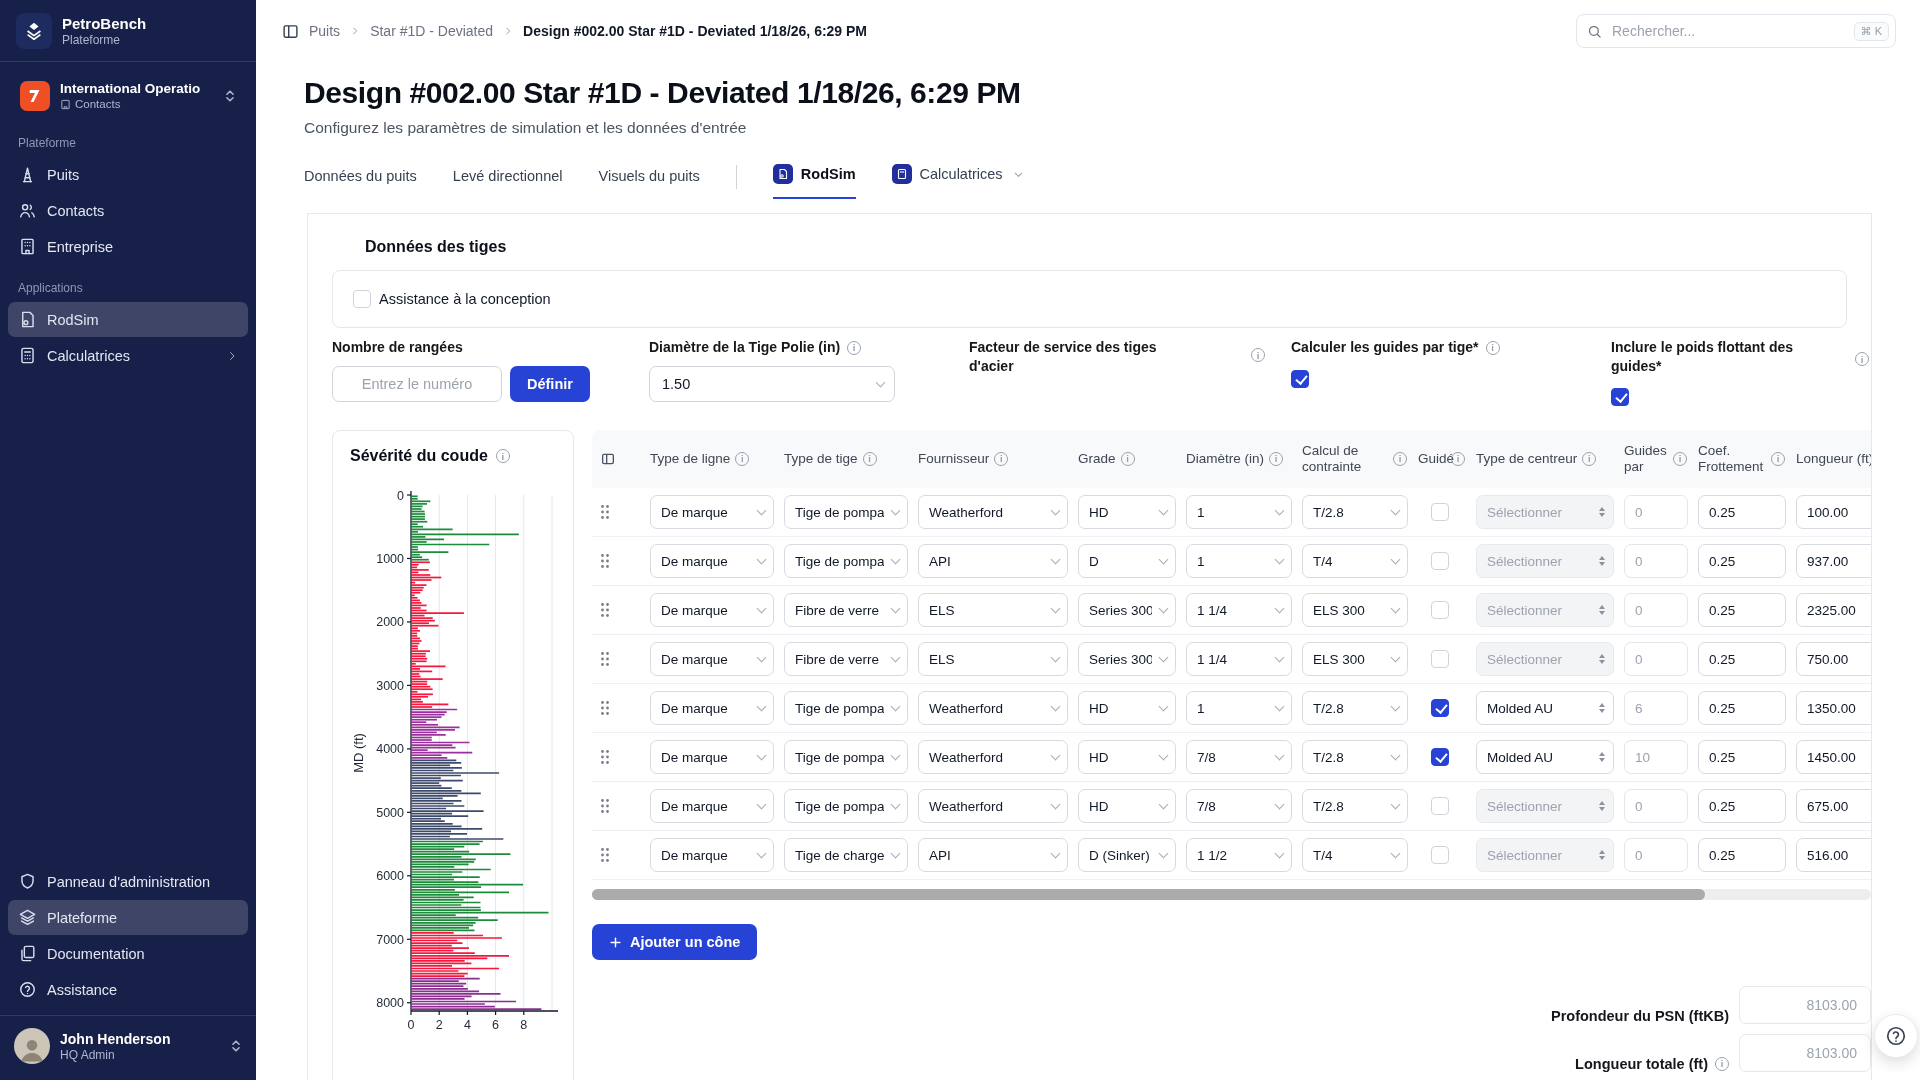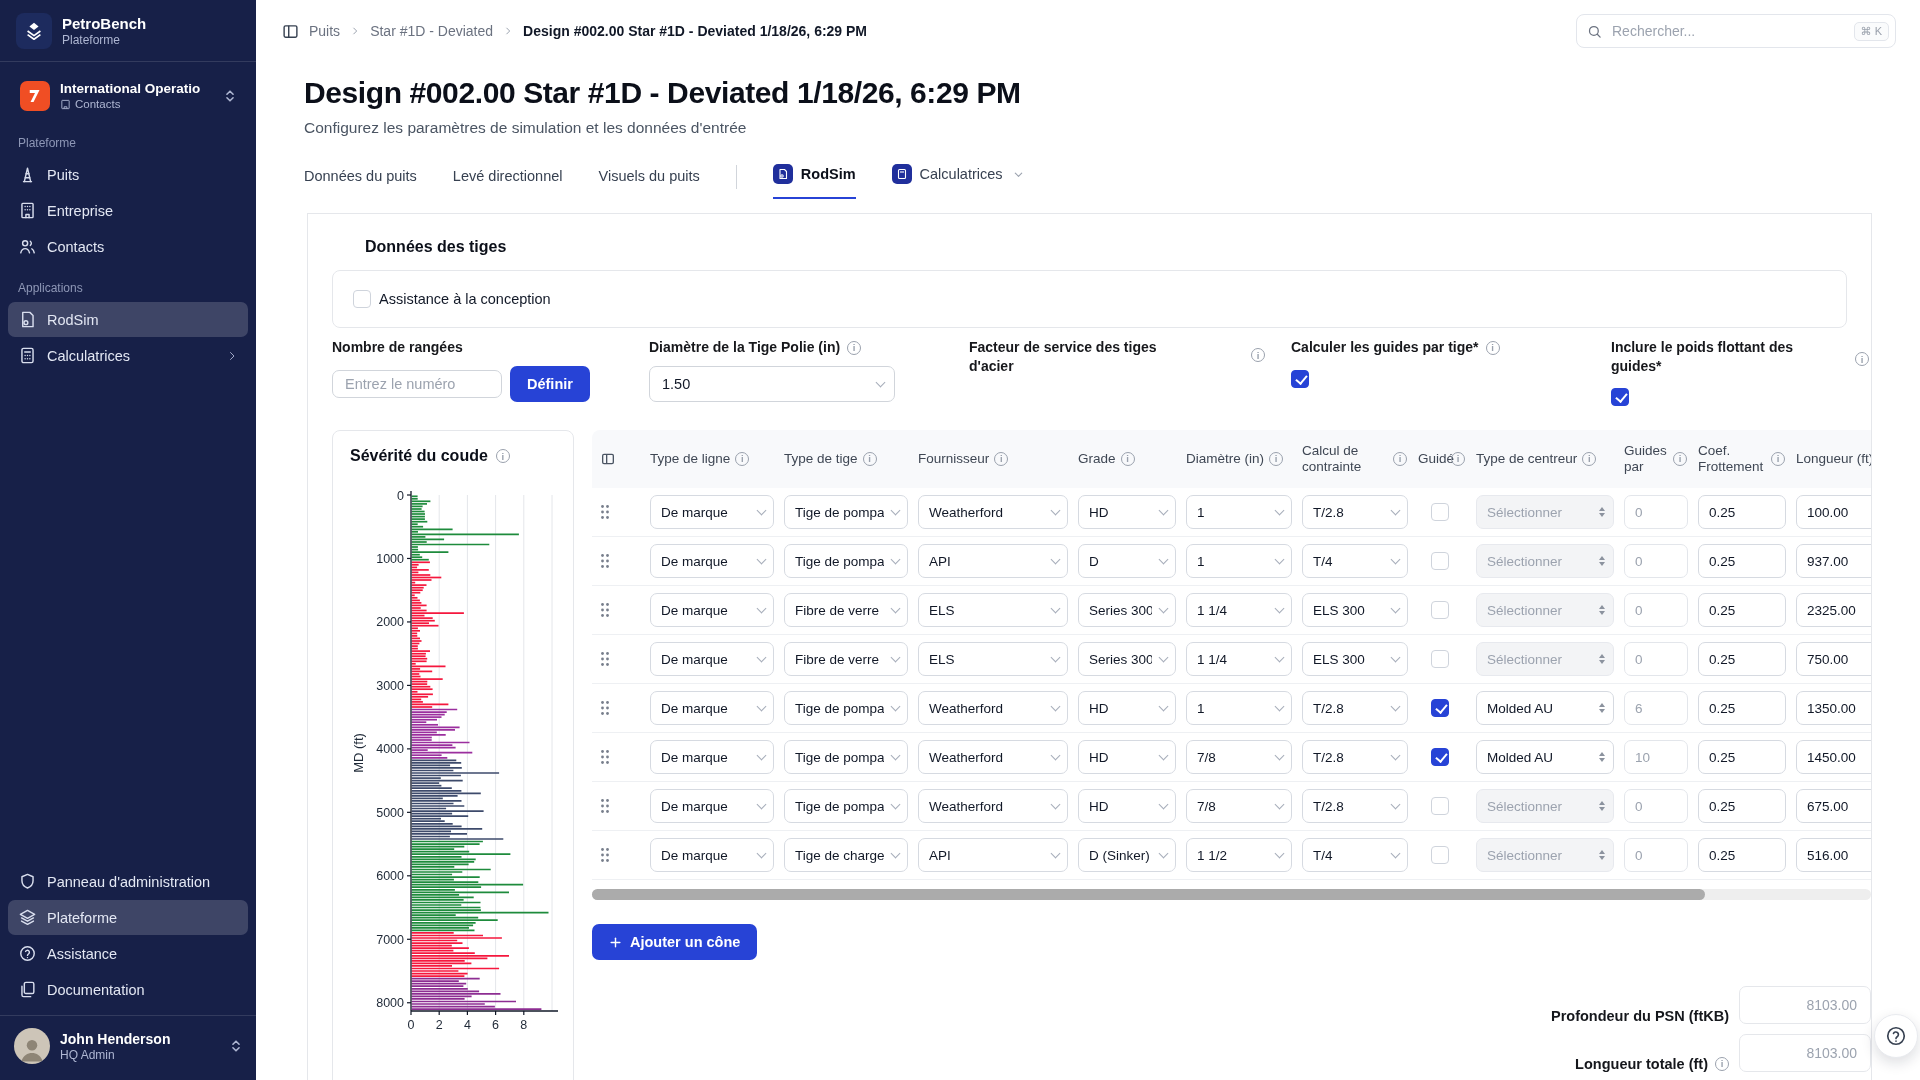--- a/index.html
+++ b/index.html
@@ -90,22 +90,22 @@
   .checkbox.checked::after { content:""; position:absolute; left:5.5px; top:2px; width:5px; height:9px;
               border-right:2px solid #fff; border-bottom:2px solid #fff; transform:rotate(40deg); }
 
   .form-row { display:flex; margin-top:10px; align-items:flex-start; }
   .fcol { flex:none; }
   .fc1 { width:317px; } .fc2 { width:320px; } .fc3 { width:322px; } .fc4 { width:320px; } .fc5 { width:258px; }
   .flabel { font-size:14px; font-weight:600; color:#17181c; display:flex; align-items:center; gap:7px;
             line-height:19px; }
   .flabel .spacer { flex:1; }
   .fctrl { margin-top:9px; display:flex; gap:8px; align-items:center; }
-  .txt-input { height:28px; border:1px solid #d1d5db; border-radius:7px; padding:0 12px; font-size:14.5px;
-               color:#111827; font-family:"Liberation Sans",sans-serif; outline:none; background:#fff; }
+  .txt-input { height:36px; border:1px solid #d1d5db; border-radius:7px; padding:0 12px; font-size:14.5px;
+               color:#111827; font-family:"Liberation Sans",sans-serif; outline:none; background:#fff;text-align:center; }
   .txt-input::placeholder { color:#9ca3af; }
   .btn-primary { height:36px; background:#2743d6; color:#fff; border:none; border-radius:7px;
                  font-size:14.5px; font-weight:600; padding:0 17px; cursor:pointer;
                  font-family:"Liberation Sans",sans-serif; display:inline-flex; align-items:center; gap:8px; }
   .sel { height:36px; border:1px solid #d1d5db; border-radius:7px; background:#fff; display:flex;
          align-items:center; padding:0 10px 0 12px; font-size:14.5px; color:#111827; cursor:pointer; }
   .sel .sel-text { flex:1; overflow:hidden; white-space:nowrap; }
   .chev { width:7px; height:7px; border-right:1.6px solid #a6adba; border-bottom:1.6px solid #a6adba;
           transform:rotate(45deg); flex:none; margin-top:-4px; margin-left:8px; }
   .updown { display:flex; flex-direction:column; align-items:center; gap:2.5px; margin-left:8px; flex:none; }
@@ -208,42 +208,42 @@
             <line x1="7" y1="21" x2="17" y2="21"></line>
             <line x1="9.2" y1="16" x2="14.8" y2="16"></line>
             <line x1="10.2" y1="11" x2="13.8" y2="11"></line>
           </svg>
         </span>
     <span>Puits</span>
     </div>
       <div class="nav-item">
     <span>
           <svg class="nav-ic" viewBox="0 0 24 24" fill="none" stroke="currentColor" stroke-width="1.8" stroke-linecap="round" stroke-linejoin="round">
+            <circle cx="9" cy="8" r="3.2"></circle>
+            <path d="M3.5 20 c.8-3.6 3-5.3 5.5-5.3 s4.7 1.7 5.5 5.3"></path>
+            <path d="M15.5 5.4 a3.2 3.2 0 0 1 0 5.2"></path>
+            <path d="M17.5 14.9 c1.6.7 2.6 2.4 3 5.1"></path>
+          </svg>
+        </span>
+    <span>Contacts</span>
+    </div>
+      <div class="nav-item">
+    <span>
+          <svg class="nav-ic" viewBox="0 0 24 24" fill="none" stroke="currentColor" stroke-width="1.8" stroke-linecap="round" stroke-linejoin="round">
             <rect x="5" y="3" width="14" height="18" rx="1"></rect>
             <line x1="9" y1="7" x2="9" y2="7.01"></line>
             <line x1="12" y1="7" x2="12" y2="7.01"></line>
             <line x1="15" y1="7" x2="15" y2="7.01"></line>
             <line x1="9" y1="11" x2="9" y2="11.01"></line>
             <line x1="12" y1="11" x2="12" y2="11.01"></line>
             <line x1="15" y1="11" x2="15" y2="11.01"></line>
             <path d="M10 21 v-4 h4 v4"></path>
           </svg>
         </span>
     <span>Entreprise</span>
-    </div>
-      <div class="nav-item">
-    <span>
-          <svg class="nav-ic" viewBox="0 0 24 24" fill="none" stroke="currentColor" stroke-width="1.8" stroke-linecap="round" stroke-linejoin="round">
-            <circle cx="9" cy="8" r="3.2"></circle>
-            <path d="M3.5 20 c.8-3.6 3-5.3 5.5-5.3 s4.7 1.7 5.5 5.3"></path>
-            <path d="M15.5 5.4 a3.2 3.2 0 0 1 0 5.2"></path>
-            <path d="M17.5 14.9 c1.6.7 2.6 2.4 3 5.1"></path>
-          </svg>
-        </span>
-    <span>Contacts</span>
     </div>
       <div class="nav-label">Applications</div>
       <div class="nav-item active">
     <span>
           <svg class="nav-ic" viewBox="0 0 24 24" fill="none" stroke="currentColor" stroke-width="1.8" stroke-linecap="round" stroke-linejoin="round">
             <path d="M6 3 h9 l4 4 v14 h-13 z"></path>
             <circle cx="10" cy="16" r="2.4"></circle>
           </svg>
         </span>
     <span>RodSim</span>
@@ -286,35 +286,35 @@
               <path d="M12 3 L21 8 L12 13 L3 8 Z"></path>
               <path d="M4.5 12.5 L12 16.7 L19.5 12.5"></path>
               <path d="M4.5 16.5 L12 20.7 L19.5 16.5"></path>
             </svg>
           </span>
     <span>Plateforme</span>
     </div>
         <div class="nav-item">
     <span>
             <svg class="nav-ic" viewBox="0 0 24 24" fill="none" stroke="currentColor" stroke-width="1.8" stroke-linecap="round" stroke-linejoin="round">
+              <rect x="8" y="3" width="12" height="14" rx="2"></rect>
+              <path d="M5 8 v11 a2 2 0 0 0 2 2 h9"></path>
+            </svg>
+          </span>
+    <span>Documentation</span>
+    </div>
+        <div class="nav-item">
+    <span>
+            <svg class="nav-ic" viewBox="0 0 24 24" fill="none" stroke="currentColor" stroke-width="1.8" stroke-linecap="round" stroke-linejoin="round">
               <circle cx="12" cy="12" r="8.5"></circle>
               <path d="M9.6 9.4 a2.5 2.5 0 1 1 3.6 3.2 c-.7.5-1.2.9-1.2 1.8"></path>
               <line x1="12" y1="17.2" x2="12" y2="17.21"></line>
             </svg>
           </span>
     <span>Assistance</span>
-    </div>
-        <div class="nav-item">
-    <span>
-            <svg class="nav-ic" viewBox="0 0 24 24" fill="none" stroke="currentColor" stroke-width="1.8" stroke-linecap="round" stroke-linejoin="round">
-              <rect x="8" y="3" width="12" height="14" rx="2"></rect>
-              <path d="M5 8 v11 a2 2 0 0 0 2 2 h9"></path>
-            </svg>
-          </span>
-    <span>Documentation</span>
     </div>
       </nav>
     <div class="user-row">
       <div class="avatar">
         <svg width="30" height="30" viewBox="0 0 24 24">
             <circle cx="12" cy="9" r="4.2" fill="#8e8576"></circle>
             <path d="M3.5 22 c1.5-5 5-6.8 8.5-6.8 s7 1.8 8.5 6.8 z" fill="#8e8576"></path>
           </svg>
       </div>
       <div>

